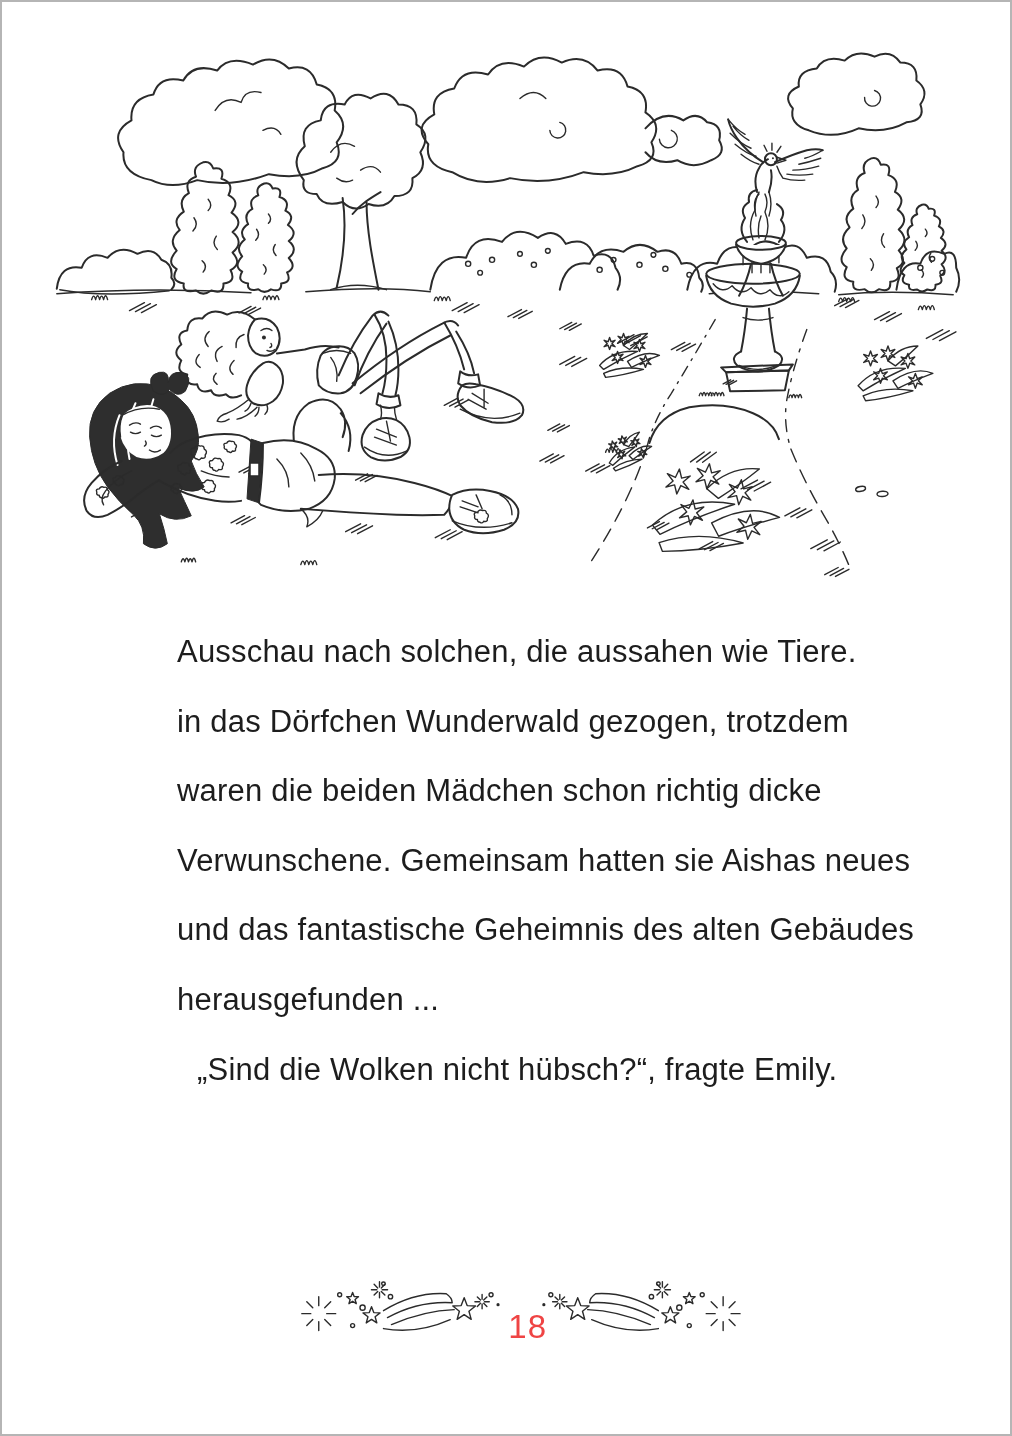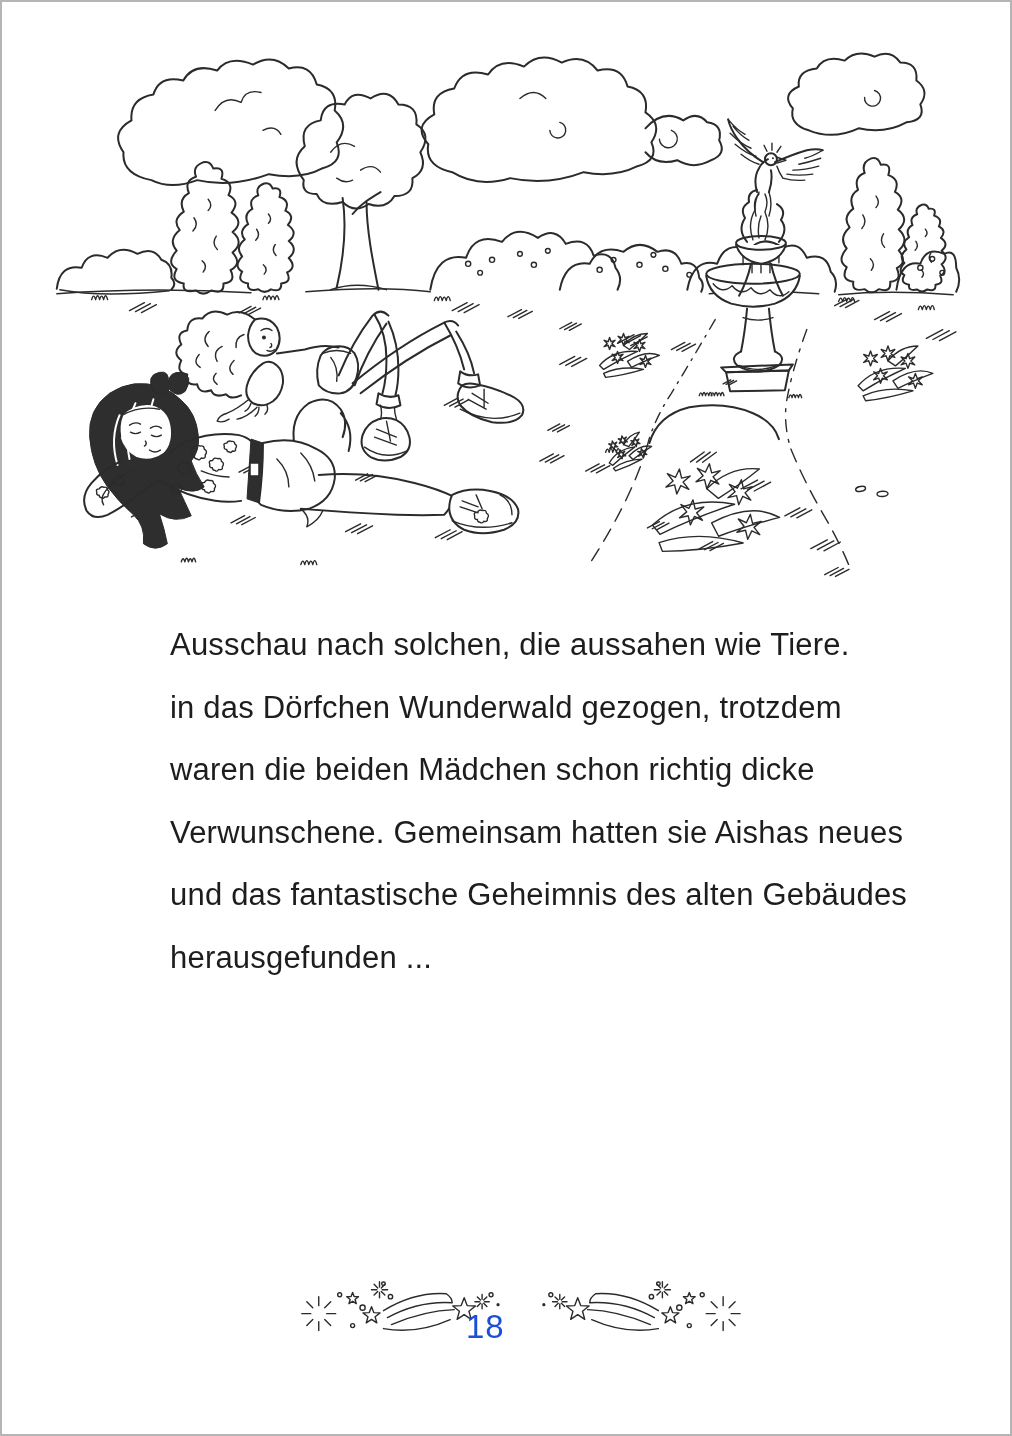--- a/index.html
+++ b/index.html
@@ -6,24 +6,24 @@
   body{width:1012px;height:1436px;font-family:"Liberation Sans",sans-serif;}
   .page{position:relative;width:1012px;height:1436px;background:#fff;
         border:2px solid #b5b5b5;box-sizing:border-box;overflow:hidden;}
   svg.art{position:absolute;top:0;left:0;width:1008px;height:1432px;}
   .ink{stroke:#2b2b2b;fill:none;stroke-width:2;stroke-linecap:round;stroke-linejoin:round;}
   .thin{stroke-width:1.4;}
   .fillwhite{fill:#fff;}
   .filldark{fill:#2e2e2e;stroke:#2b2b2b;}
   path,circle,ellipse,rect,line{vector-effect:non-scaling-stroke;}
   .text-block{position:absolute;left:168px;top:612px;width:730px;color:#1d1d1d;}
-  .text-block p{margin:0;font-size:31px;line-height:62.6px;white-space:nowrap;letter-spacing:0.2px;}
+  .text-block p{margin:7px;font-size:31px;line-height:62.6px;white-space:nowrap;letter-spacing:0.2px;}
   .text-block p.indent{padding-left:20px;}
-  .page-number{position:absolute;top:1306px;left:464px;width:100px;text-align:left;
-               font-size:33px;color:#1d4ed8;letter-spacing:1px;}
+  .page-number{position:absolute;top:1306px;left:445px;width:100px;text-align:right;
+               font-size:33px;color:#ef4444;letter-spacing:1px;}
 </style>
 </head>
 <body>
 
 <div class="page">
 
   <svg class="art" viewBox="0 0 1012 1436" aria-label="Schwarz-weiße Strichzeichnung: Zwei Mädchen liegen auf einer Parkwiese und schauen in den Himmel; daneben ein Springbrunnen mit Phönix-Statue, Bäume, Hecken, Blumen, ein Weg und Wolken.">
     <defs>
       <g id="conifertree">
         <path class="ink" d="M45,4 Q34,8 38,18 Q26,22 31,34 Q20,40 26,52 Q14,60 22,70 Q10,80 19,90 Q8,102 19,108 Q12,120 26,122 Q24,132 38,129 Q45,135 53,129 Q66,133 65,122 Q78,121 72,109 Q84,103 74,92 Q86,82 74,72 Q86,62 73,53 Q82,42 70,36 Q76,24 63,20 Q67,8 55,10 Q52,2 45,4 Z"></path>
@@ -283,16 +283,17 @@
     <use href="#orn" transform="translate(1042,0) scale(-1,1)"></use>
   </svg>
 
   <div class="text-block">
     <p class="line">Ausschau nach solchen, die aussahen wie Tiere.</p>
     <p class="line">in das Dörfchen Wunderwald gezogen, trotzdem</p>
     <p class="line">waren die beiden Mädchen schon richtig dicke</p>
     <p class="line">Verwunschene. Gemeinsam hatten sie Aishas neues</p>
     <p class="line">und das fantastische Geheimnis des alten Gebäudes</p>
     <p class="line">herausgefunden ...</p>
+    <p class="line indent">„Sind die Wolken nicht hübsch?“, fragte Emily.</p>
   </div>
 
   <div class="page-number">18</div>
 </div>
 
 </body></html>

